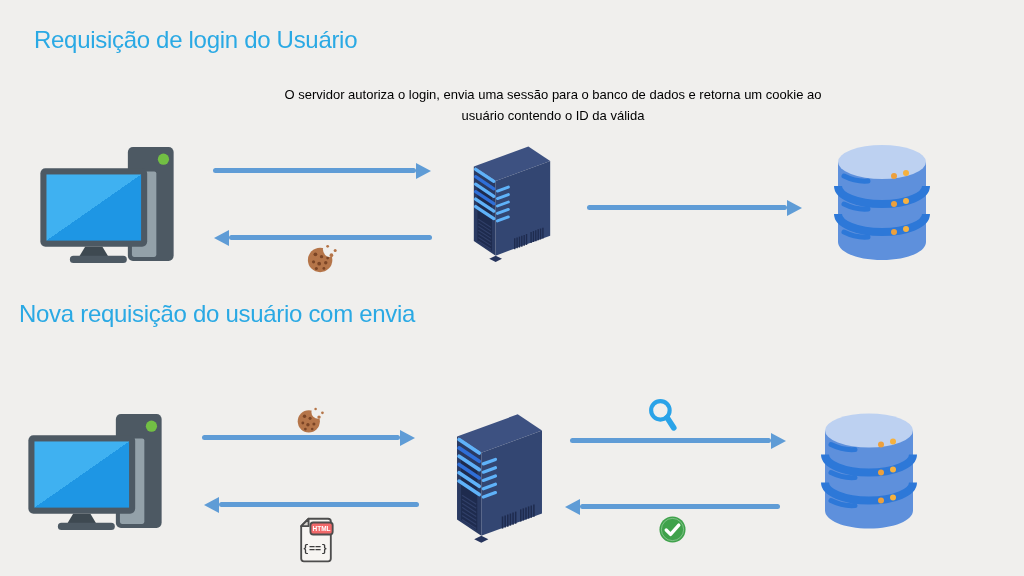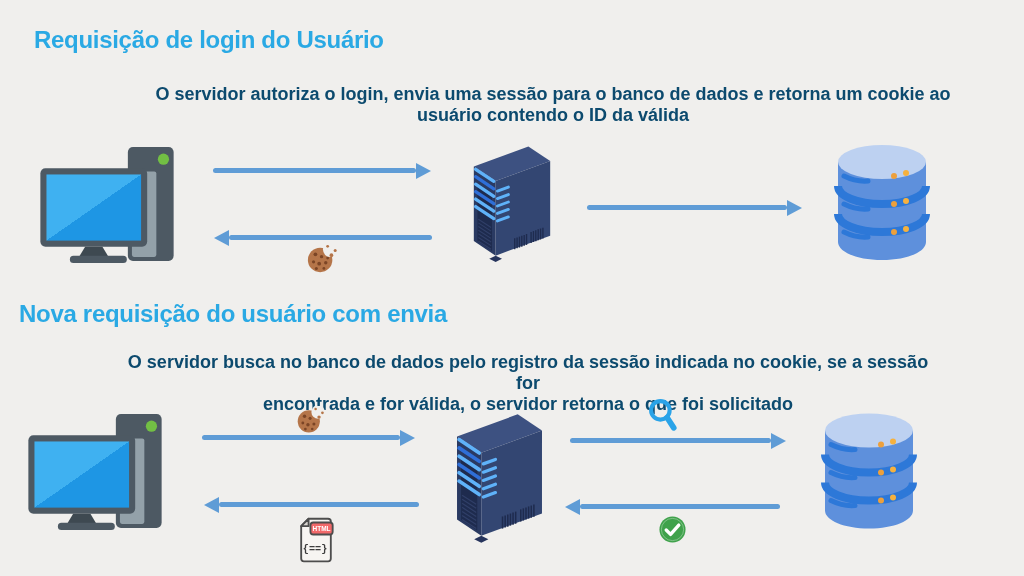--- a/index.html
+++ b/index.html
@@ -1,20 +1,20 @@
 <!DOCTYPE html>
 <html><head>
 <meta charset="utf-8">
 <style>
   html,body{margin:0;padding:0;}
   body{font-family:"Liberation Sans",sans-serif;background:#e5e4e2;}
   #canvas{position:relative;width:1024px;height:576px;background:#f0efed;overflow:hidden;}
 
-  .title{position:absolute;font-size:24px;font-weight:bold;color:#2aa9e4;letter-spacing:-0.3px;white-space:nowrap;}
-  .caption{position:absolute;width:806px;text-align:center;font-size:18px;font-weight:bold;color:#0c4a6e;line-height:21px;}
+  .title{position:absolute;font-size:24px;font-weight:normal;color:#2aa9e4;letter-spacing:-0.3px;white-space:nowrap;}
+  .caption{position:absolute;width:806px;text-align:center;font-size:13px;font-weight:normal;color:#000000;line-height:21px;}
 
   .arrow{position:absolute;height:5px;background:#5f9cd6;border-radius:2.5px;}
   .arrow::after{content:"";position:absolute;top:50%;width:0;height:0;
     border-top:8px solid transparent;border-bottom:8px solid transparent;transform:translateY(-50%);}
   .arrow-right::after{left:100%;border-left:15px solid #5f9cd6;}
   .arrow-left::after{right:100%;border-right:15px solid #5f9cd6;}
 
   .icon{position:absolute;}
   svg{display:block;}
 </style>
@@ -129,24 +129,20 @@
       <circle cx="60" cy="36" r="3" fill="#eda03c"></circle>
         <circle cx="72" cy="33" r="3" fill="#f6b13e"></circle>
       <circle cx="60" cy="64" r="3" fill="#eda03c"></circle>
         <circle cx="72" cy="61" r="3" fill="#f6b13e"></circle>
       <circle cx="60" cy="92" r="3" fill="#eda03c"></circle>
         <circle cx="72" cy="89" r="3" fill="#f6b13e"></circle>
     </g>
   </svg>
 
   <div class="title" style="left:19px;top:300px;">Nova requisição do usuário com envia</div>
-  <div class="caption" style="left:125px;top:352px;">
-    <div>O servidor busca no banco de dados pelo registro da sessão indicada no cookie, se a sessão for</div>
-    <div>encontrada e for válida, o servidor retorna o que foi solicitado</div>
-  </div>
 
   <svg class="icon" style="left:28px;top:414px;" width="134" height="117" viewBox="0 0 131 115">
     <rect x="86" y="0" width="45" height="112" rx="5" fill="#4d5963"></rect>
     <rect x="90" y="24" width="24" height="84" rx="2" fill="#93a1a9"></rect>
     <circle cx="121" cy="12" r="5.5" fill="#72bf44"></circle>
     <rect x="0" y="21" width="105" height="77" rx="5" fill="#4d5963"></rect>
     <rect x="6" y="27" width="93" height="65" fill="url(#screenGrad)"></rect>
     <polygon points="44,98 61,98 67,108 38,108" fill="#3e4951"></polygon>
     <rect x="29" y="107" width="56" height="7" rx="3.5" fill="#4d5963"></rect>
   </svg>

